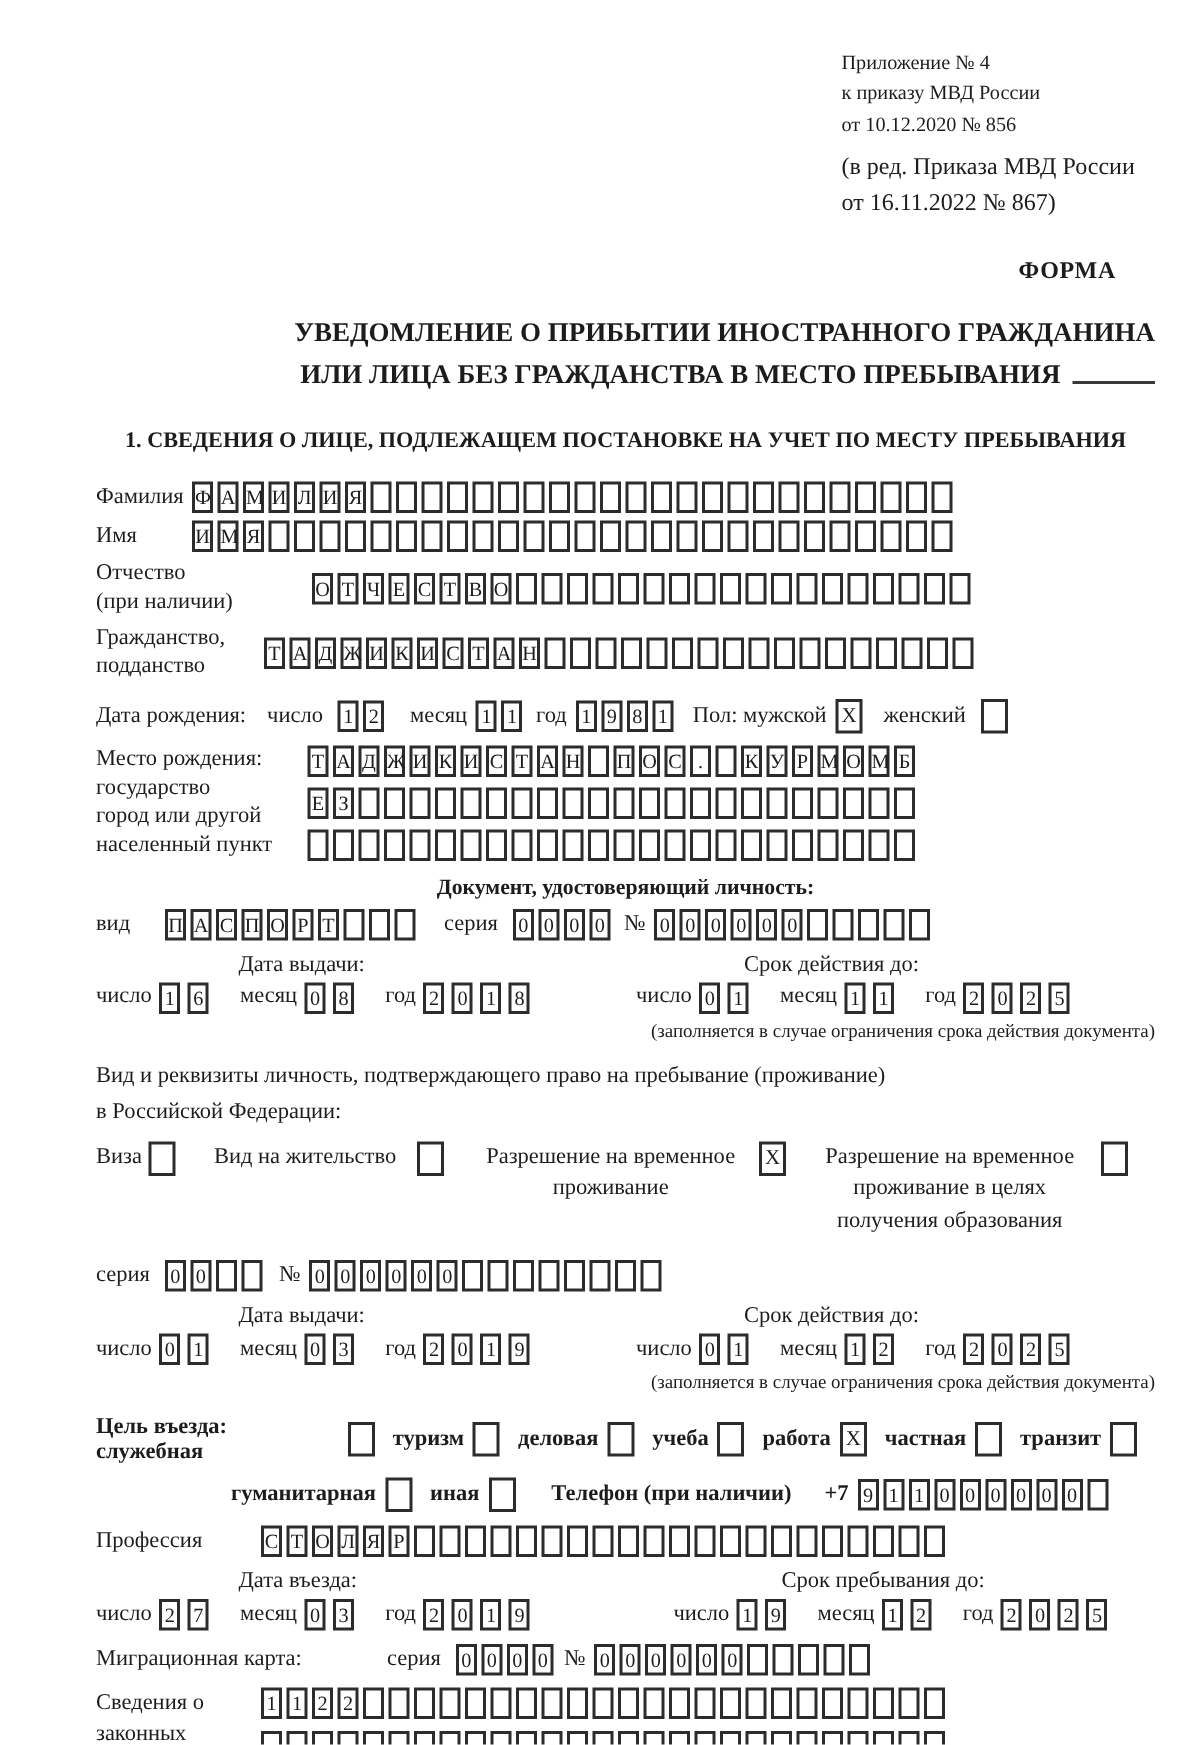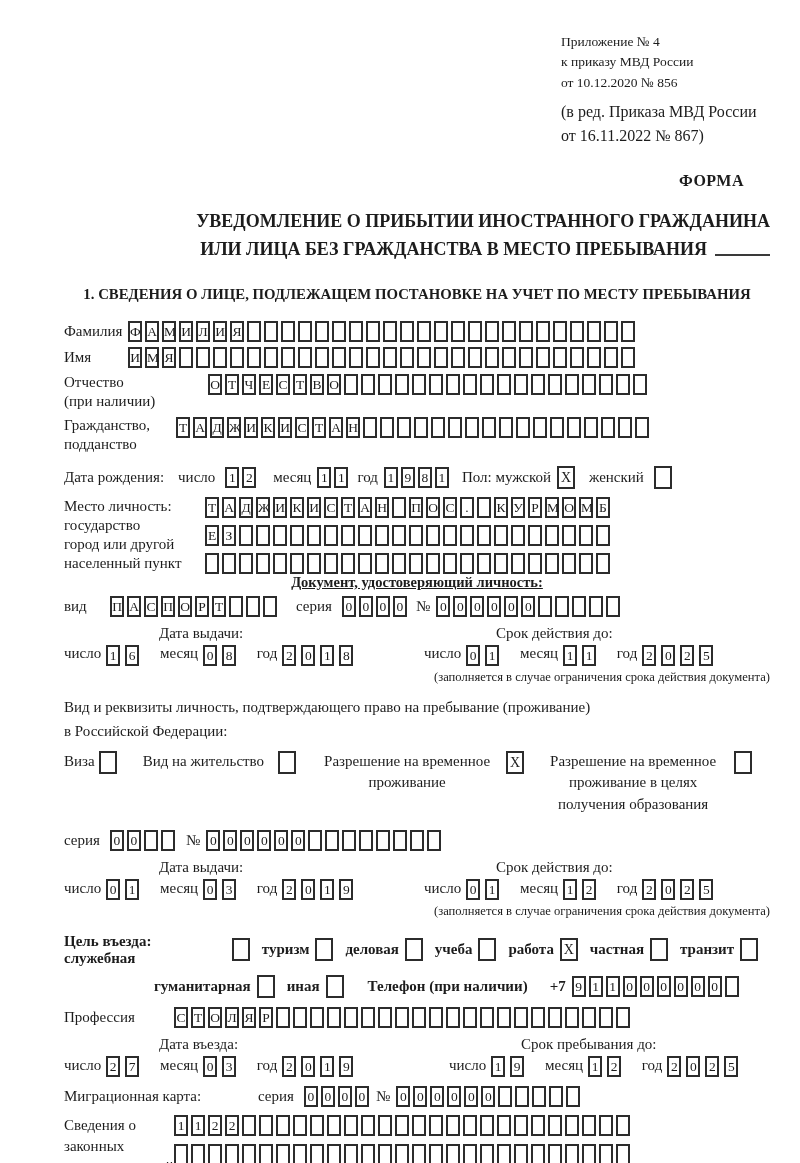--- a/index.html
+++ b/index.html
@@ -16,21 +16,21 @@
   .appendix { width:205px; margin-left:auto; margin-right:4px; font-size:13.5px; line-height:1.5; }
   .amendment { margin-top:7px; font-size:16px; line-height:1.5; }
   .forma { text-align:right; margin:24px 26px 0 0; font-weight:bold; font-size:16px; letter-spacing:0.5px; }
 
   .title { text-align:right; font-weight:bold; font-size:18px; line-height:1.55; margin-top:18px; }
   .blank-line { display:inline-block; width:55px; border-bottom:2px solid #3a3a3a; margin-left:8px; transform:translateY(1px); }
   .section-heading { text-align:center; font-weight:bold; font-size:14.8px; margin-top:22px; }
 
   
   .frow { display:flex; align-items:center; margin-top:5px; white-space:nowrap; }
-  .frow.top { align-items:flex-start; }
+  .frow.top { align-items:center; }
   .flabel { flex:none; line-height:19px; }
   .w64 { width:64px; } .w110 { width:110px; } .w112 { width:112px; }
   .w140 { width:141px; } .w144 { width:144px; } .w46 { width:46px; }
 
   .cellrow { white-space:nowrap; line-height:0; }
   .cell {
     display:inline-block; width:14px; height:21px; border:2px solid #2c2c2c;
     margin-right:3px; text-align:center; font-size:13.5px; line-height:17px;
     vertical-align:middle; background:#fff; font-family:"Liberation Serif",serif;
   }
@@ -43,21 +43,21 @@
   
   .dates { display:flex; margin-top:8px; }
   .dcol { white-space:nowrap; }
   .dcol-left { width:385px; }
   .dhead { margin-left:95px; margin-bottom:3px; }
   .dhead-r { margin-left:72px; margin-bottom:3px; }
   .dline span { margin-right:5px; }
   .dline .cellrow { display:inline-block; margin-right:12px; vertical-align:middle; }
   .dnote { font-size:12.6px; margin-top:4px; margin-left:10px; }
 
-  .doc-heading { text-align:center; font-weight:bold; font-size:14.5px; margin-bottom:4px;text-decoration:underline; }
+  .doc-heading { text-align:center; font-weight:bold; font-size:14.5px; margin-top:10px; margin-bottom:4px; }
   .intro { margin-top:10px; line-height:1.6; }
 
   .options-row { display:flex; align-items:flex-start; margin-top:8px; }
   .opt { display:flex; align-items:flex-start; }
   .opt-label { display:inline-block; line-height:1.45; }
   .opt-label.center { text-align:center; }
   .w178 { width:178px; } .w186 { width:186px; }
 
   .purpose-row { display:flex; align-items:center; margin-top:14px; }
   .purpose-row span.plabel { margin-right:6px;font-weight:bold; }
@@ -127,21 +127,21 @@
     <span class="gap6">год</span>
     <span class="cellrow gap10"><span class="cell">1</span><span class="cell">9</span><span class="cell">8</span><span class="cell">1</span></span>
     <span class="gap6">Пол: мужской</span>
     <span class="cbox gap14">X</span>
     <span class="gap10">женский</span>
     <span class="cbox"></span>
   </div>
 
   <div class="frow top" style="margin-top:8px;">
     <span class="flabel w140">
-      <div>Место личность:</div>
+      <div>Место рождения:</div>
       <div>государство</div>
       <div>город или другой</div>
       <div>населенный пункт</div>
     </span>
     <span>
       <div class="cellrow" style="margin-bottom:7px;"><span class="cell">Т</span><span class="cell">А</span><span class="cell">Д</span><span class="cell">Ж</span><span class="cell">И</span><span class="cell">К</span><span class="cell">И</span><span class="cell">С</span><span class="cell">Т</span><span class="cell">А</span><span class="cell">Н</span><span class="cell"></span><span class="cell">П</span><span class="cell">О</span><span class="cell">С</span><span class="cell">.</span><span class="cell"></span><span class="cell">К</span><span class="cell">У</span><span class="cell">Р</span><span class="cell">М</span><span class="cell">О</span><span class="cell">М</span><span class="cell">Б</span></div>
       <div class="cellrow" style="margin-bottom:7px;"><span class="cell">Е</span><span class="cell">З</span><span class="cell"></span><span class="cell"></span><span class="cell"></span><span class="cell"></span><span class="cell"></span><span class="cell"></span><span class="cell"></span><span class="cell"></span><span class="cell"></span><span class="cell"></span><span class="cell"></span><span class="cell"></span><span class="cell"></span><span class="cell"></span><span class="cell"></span><span class="cell"></span><span class="cell"></span><span class="cell"></span><span class="cell"></span><span class="cell"></span><span class="cell"></span><span class="cell"></span></div>
       <div class="cellrow"><span class="cell"></span><span class="cell"></span><span class="cell"></span><span class="cell"></span><span class="cell"></span><span class="cell"></span><span class="cell"></span><span class="cell"></span><span class="cell"></span><span class="cell"></span><span class="cell"></span><span class="cell"></span><span class="cell"></span><span class="cell"></span><span class="cell"></span><span class="cell"></span><span class="cell"></span><span class="cell"></span><span class="cell"></span><span class="cell"></span><span class="cell"></span><span class="cell"></span><span class="cell"></span><span class="cell"></span></div>
     </span>
   </div>

